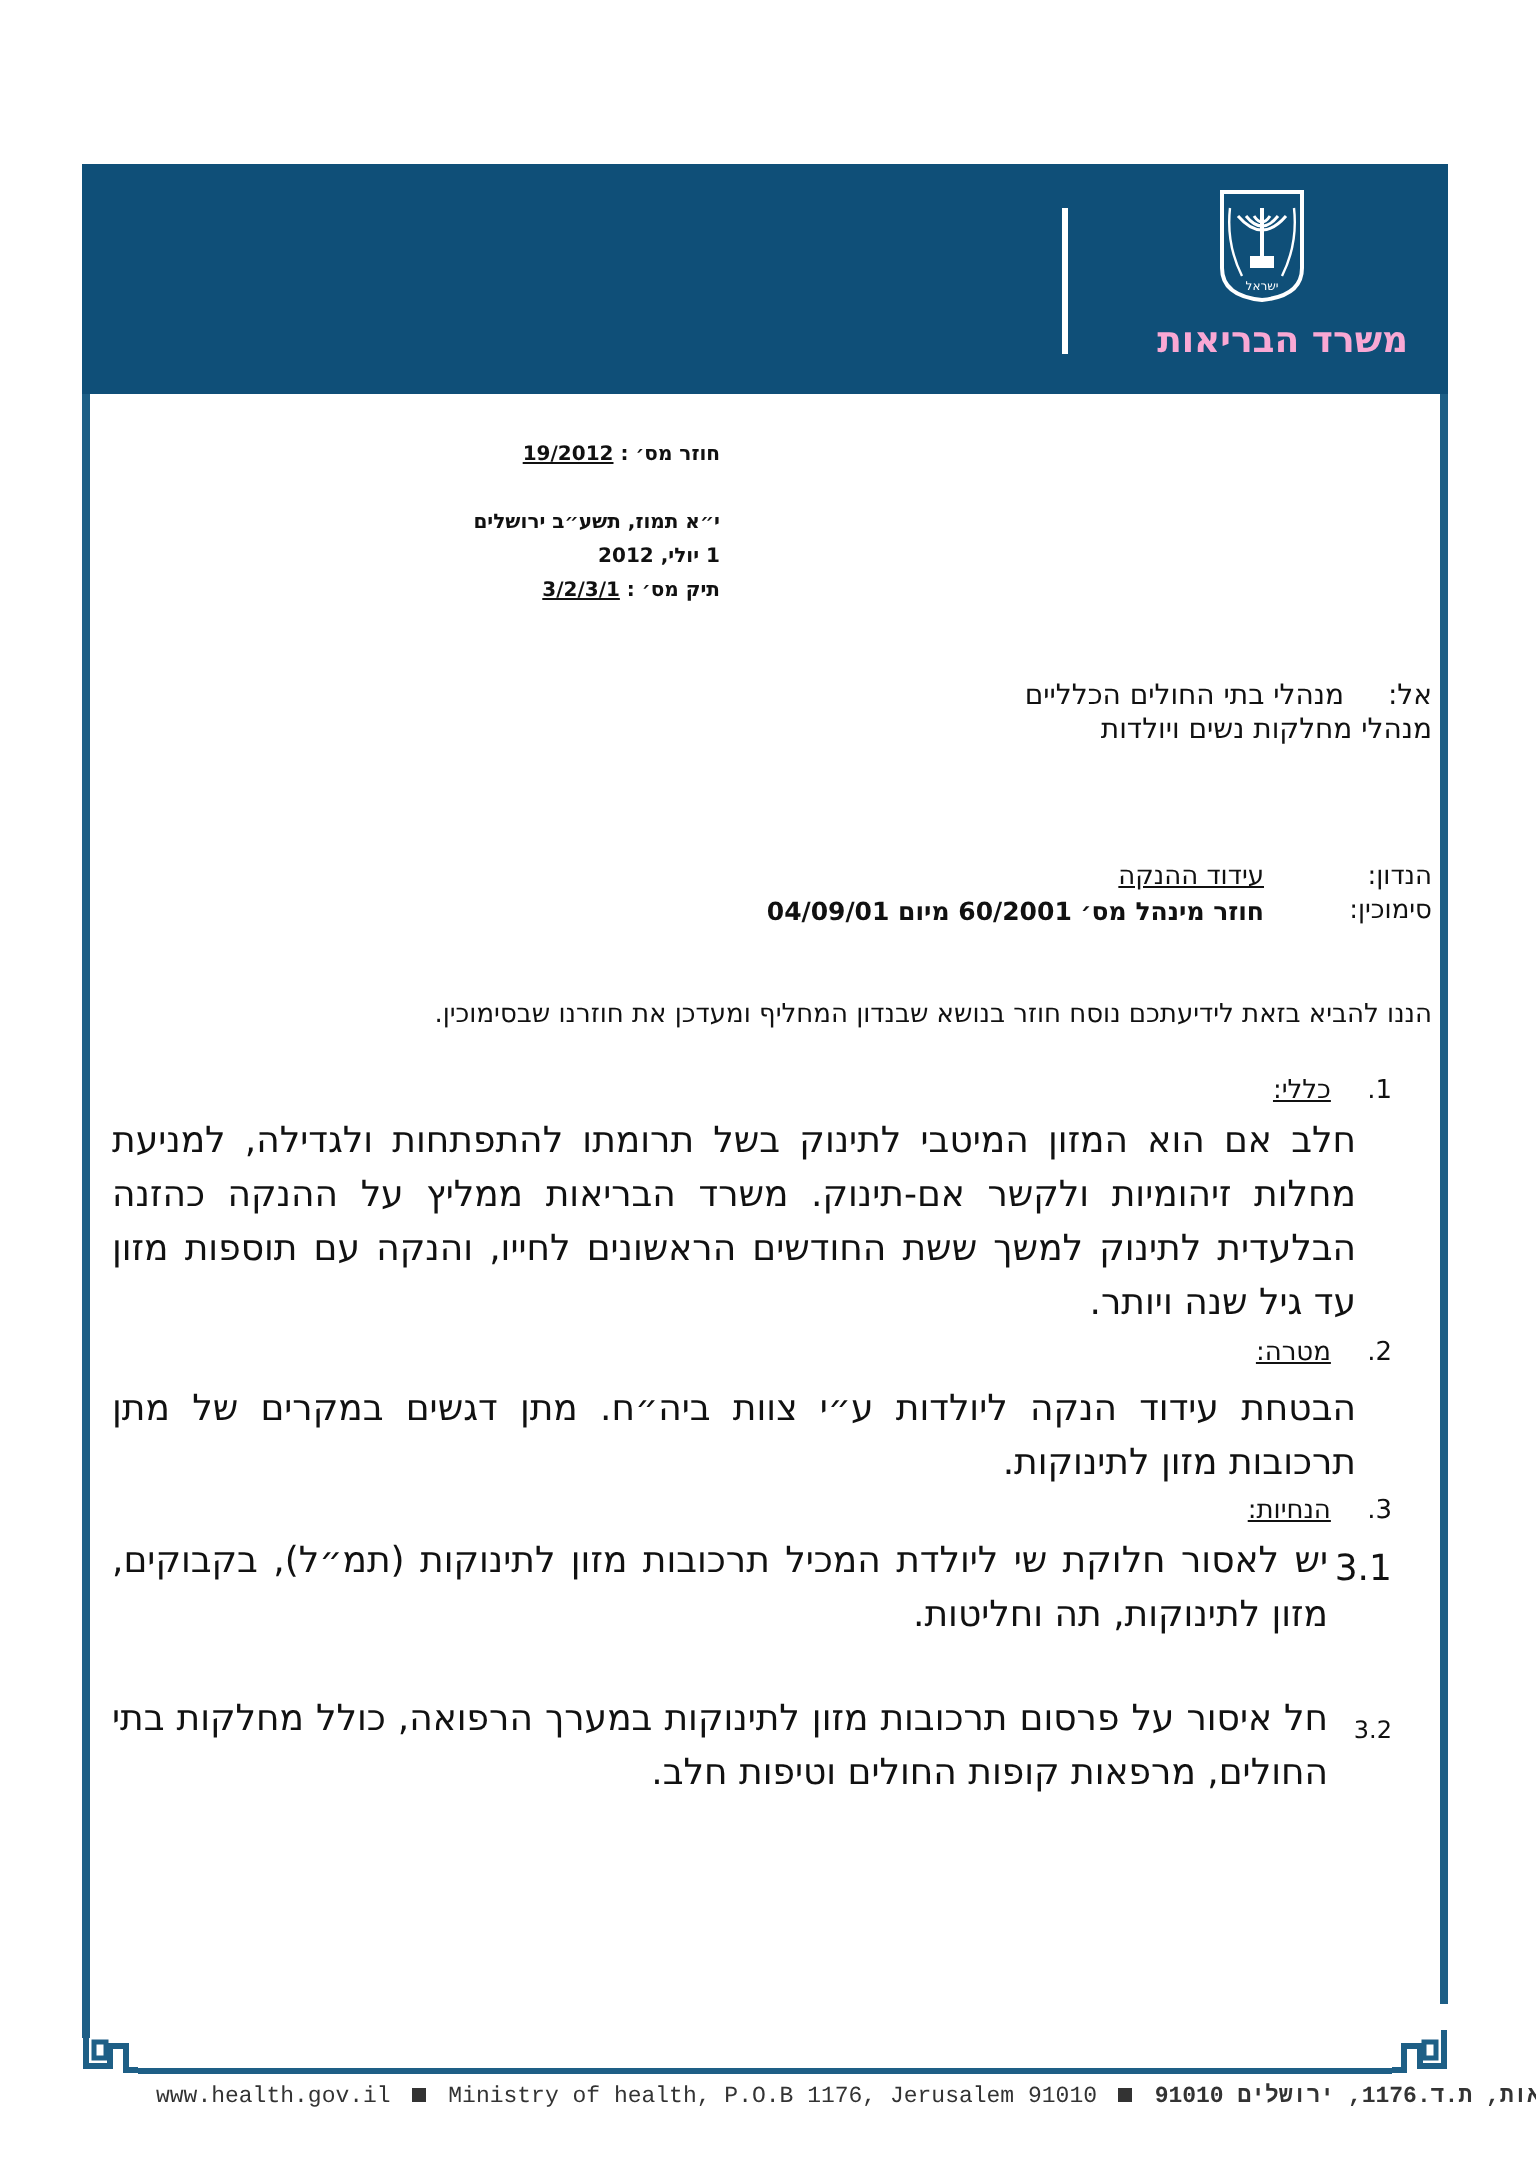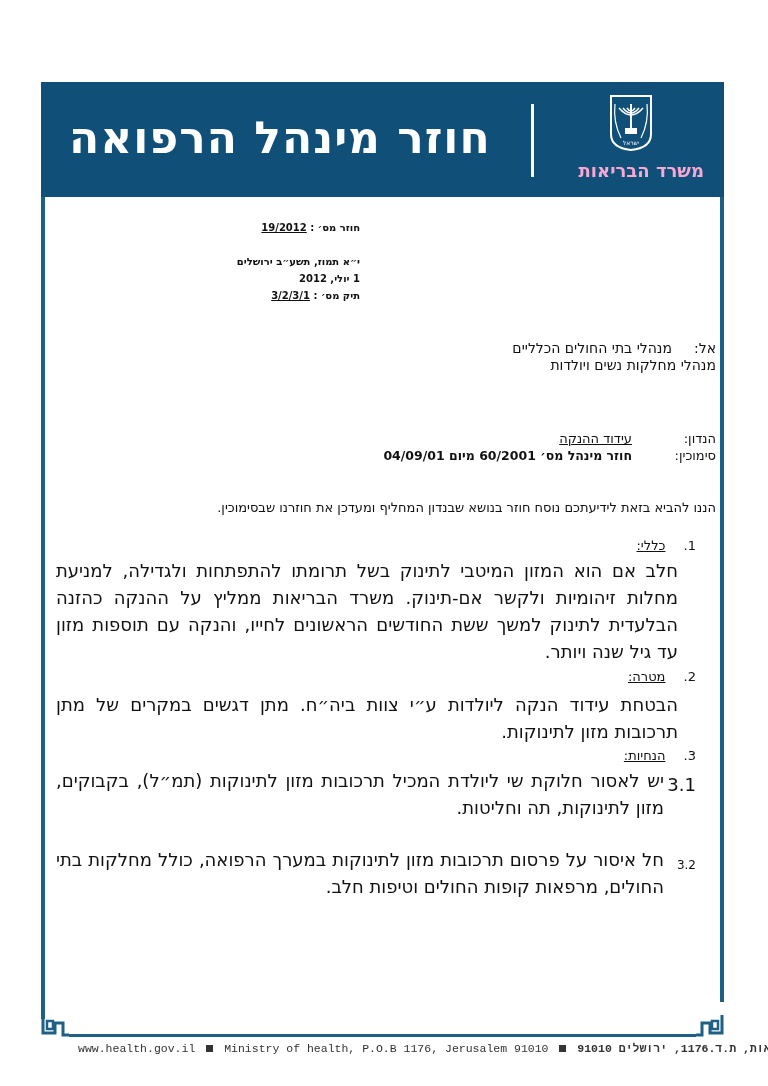--- a/index.html
+++ b/index.html
@@ -37,21 +37,20 @@
     <path d="M2 18 V36 H14 V26 H22 V38 H28" stroke="#1e5f86" stroke-width="3" fill="none"></path>
     <rect x="6" y="24" width="6" height="8" fill="none" stroke="#1e5f86" stroke-width="2.5"></rect>
   </svg>
   <svg class="corner br" viewBox="0 0 28 40">
     <path d="M26 18 V36 H14 V26 H6 V38 H0" stroke="#1e5f86" stroke-width="3" fill="none"></path>
     <rect x="16" y="24" width="6" height="8" fill="none" stroke="#1e5f86" stroke-width="2.5"></rect>
   </svg>
 </div>
 
 <div class="banner">
-  <div class="title">חוזר מינהל הרפואה</div>
   <div class="divider"></div>
   <svg class="emblem" viewBox="0 0 48 58">
     <path d="M4 2 H44 V40 Q44 54 24 56 Q4 54 4 40 Z" fill="none" stroke="#fff" stroke-width="2"></path>
     <path d="M12 14 Q24 28 36 14" fill="none" stroke="#fff" stroke-width="1.5"></path>
     <path d="M16 14 Q24 24 32 14" fill="none" stroke="#fff" stroke-width="1.5"></path>
     <path d="M20 14 Q24 20 28 14" fill="none" stroke="#fff" stroke-width="1.5"></path>
     <line x1="24" y1="10" x2="24" y2="36" stroke="#fff" stroke-width="2"></line>
     <rect x="18" y="34" width="12" height="6" fill="#fff"></rect>
     <path d="M8 10 Q6 28 14 44" fill="none" stroke="#fff" stroke-width="1.2"></path>
     <path d="M40 10 Q42 28 34 44" fill="none" stroke="#fff" stroke-width="1.2"></path>

